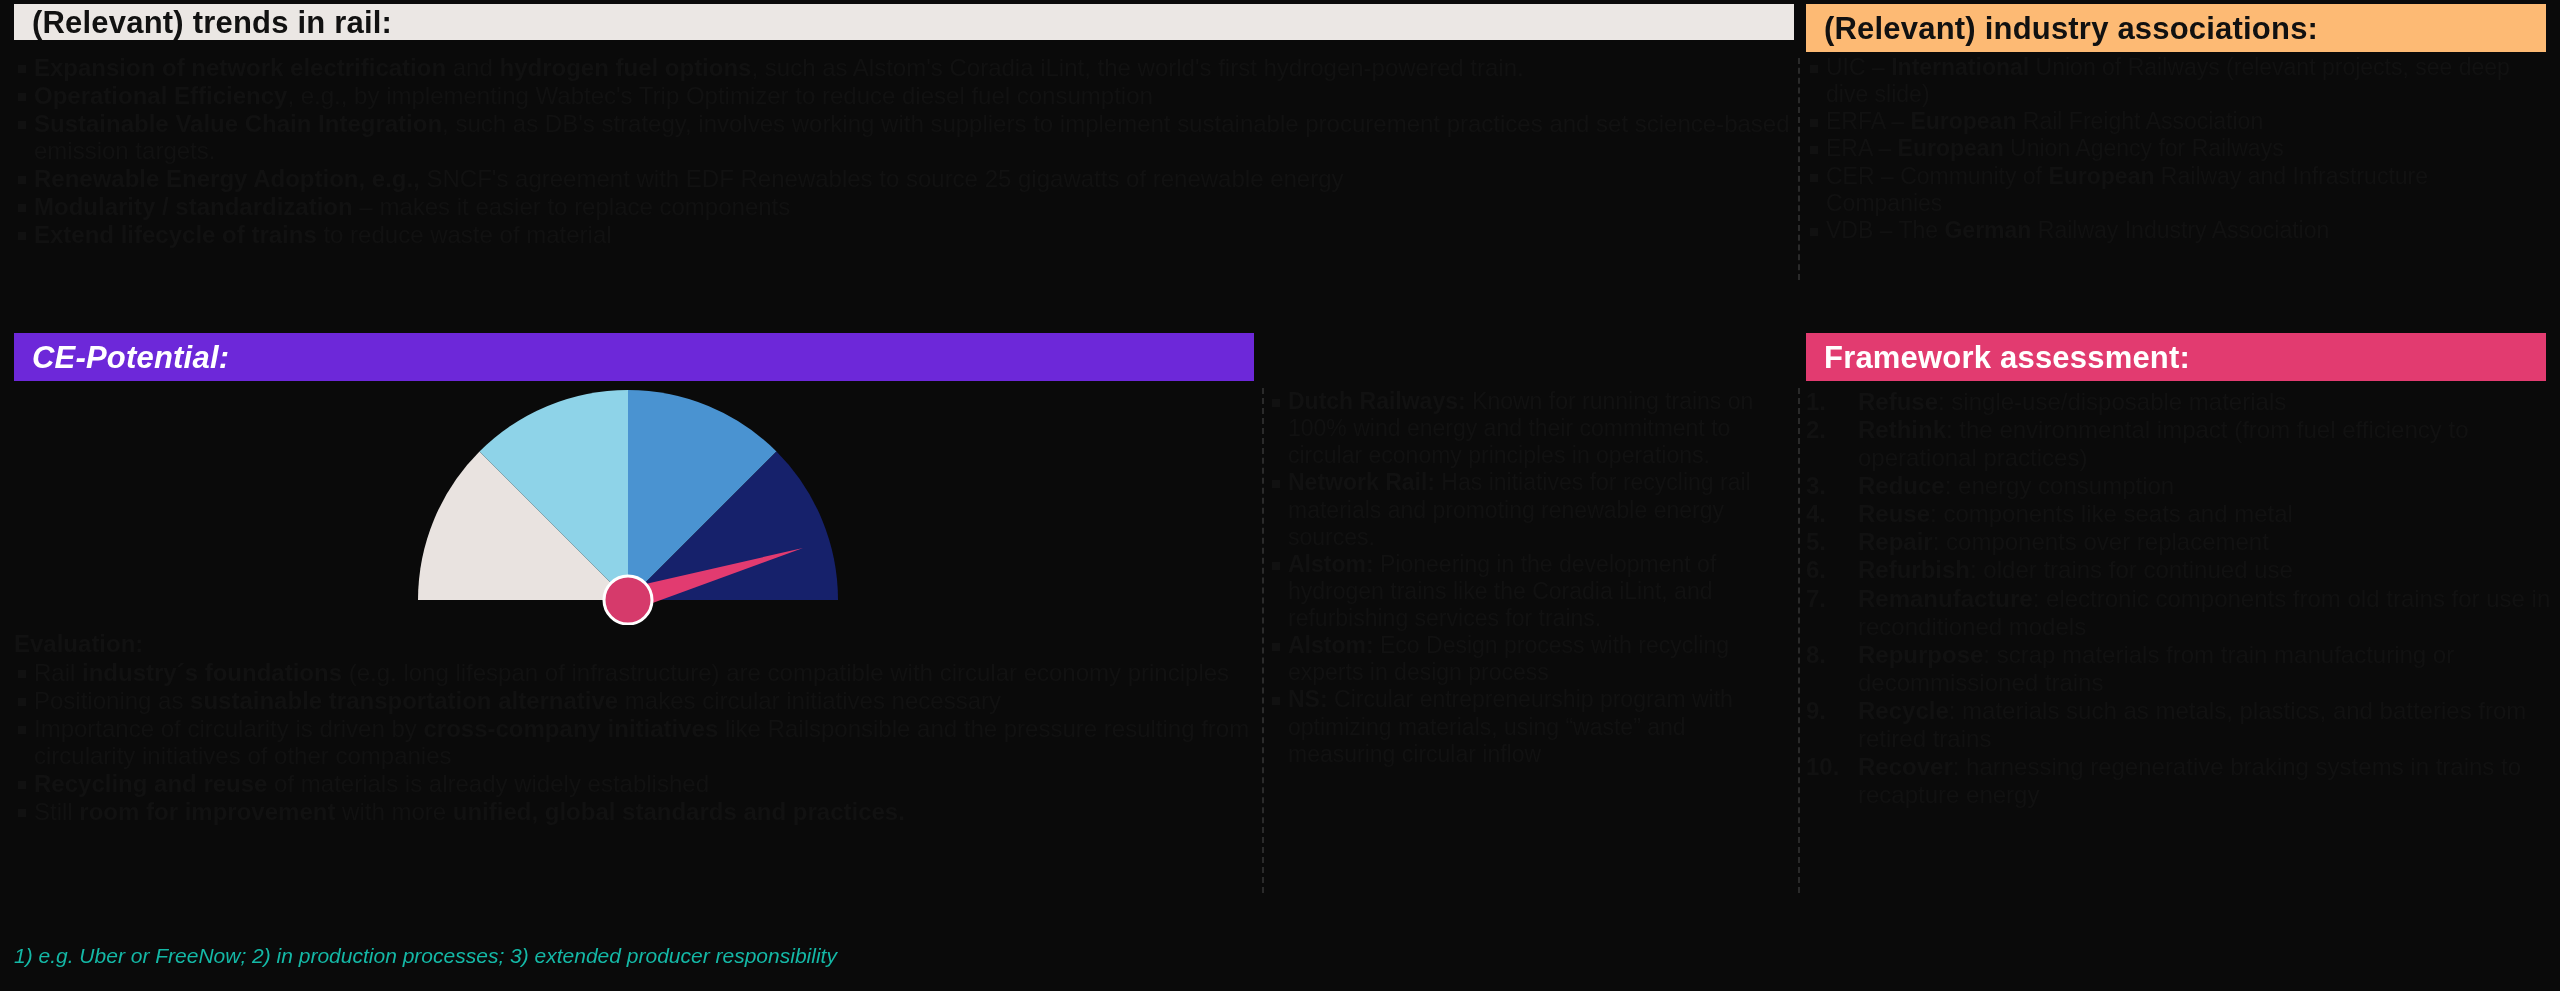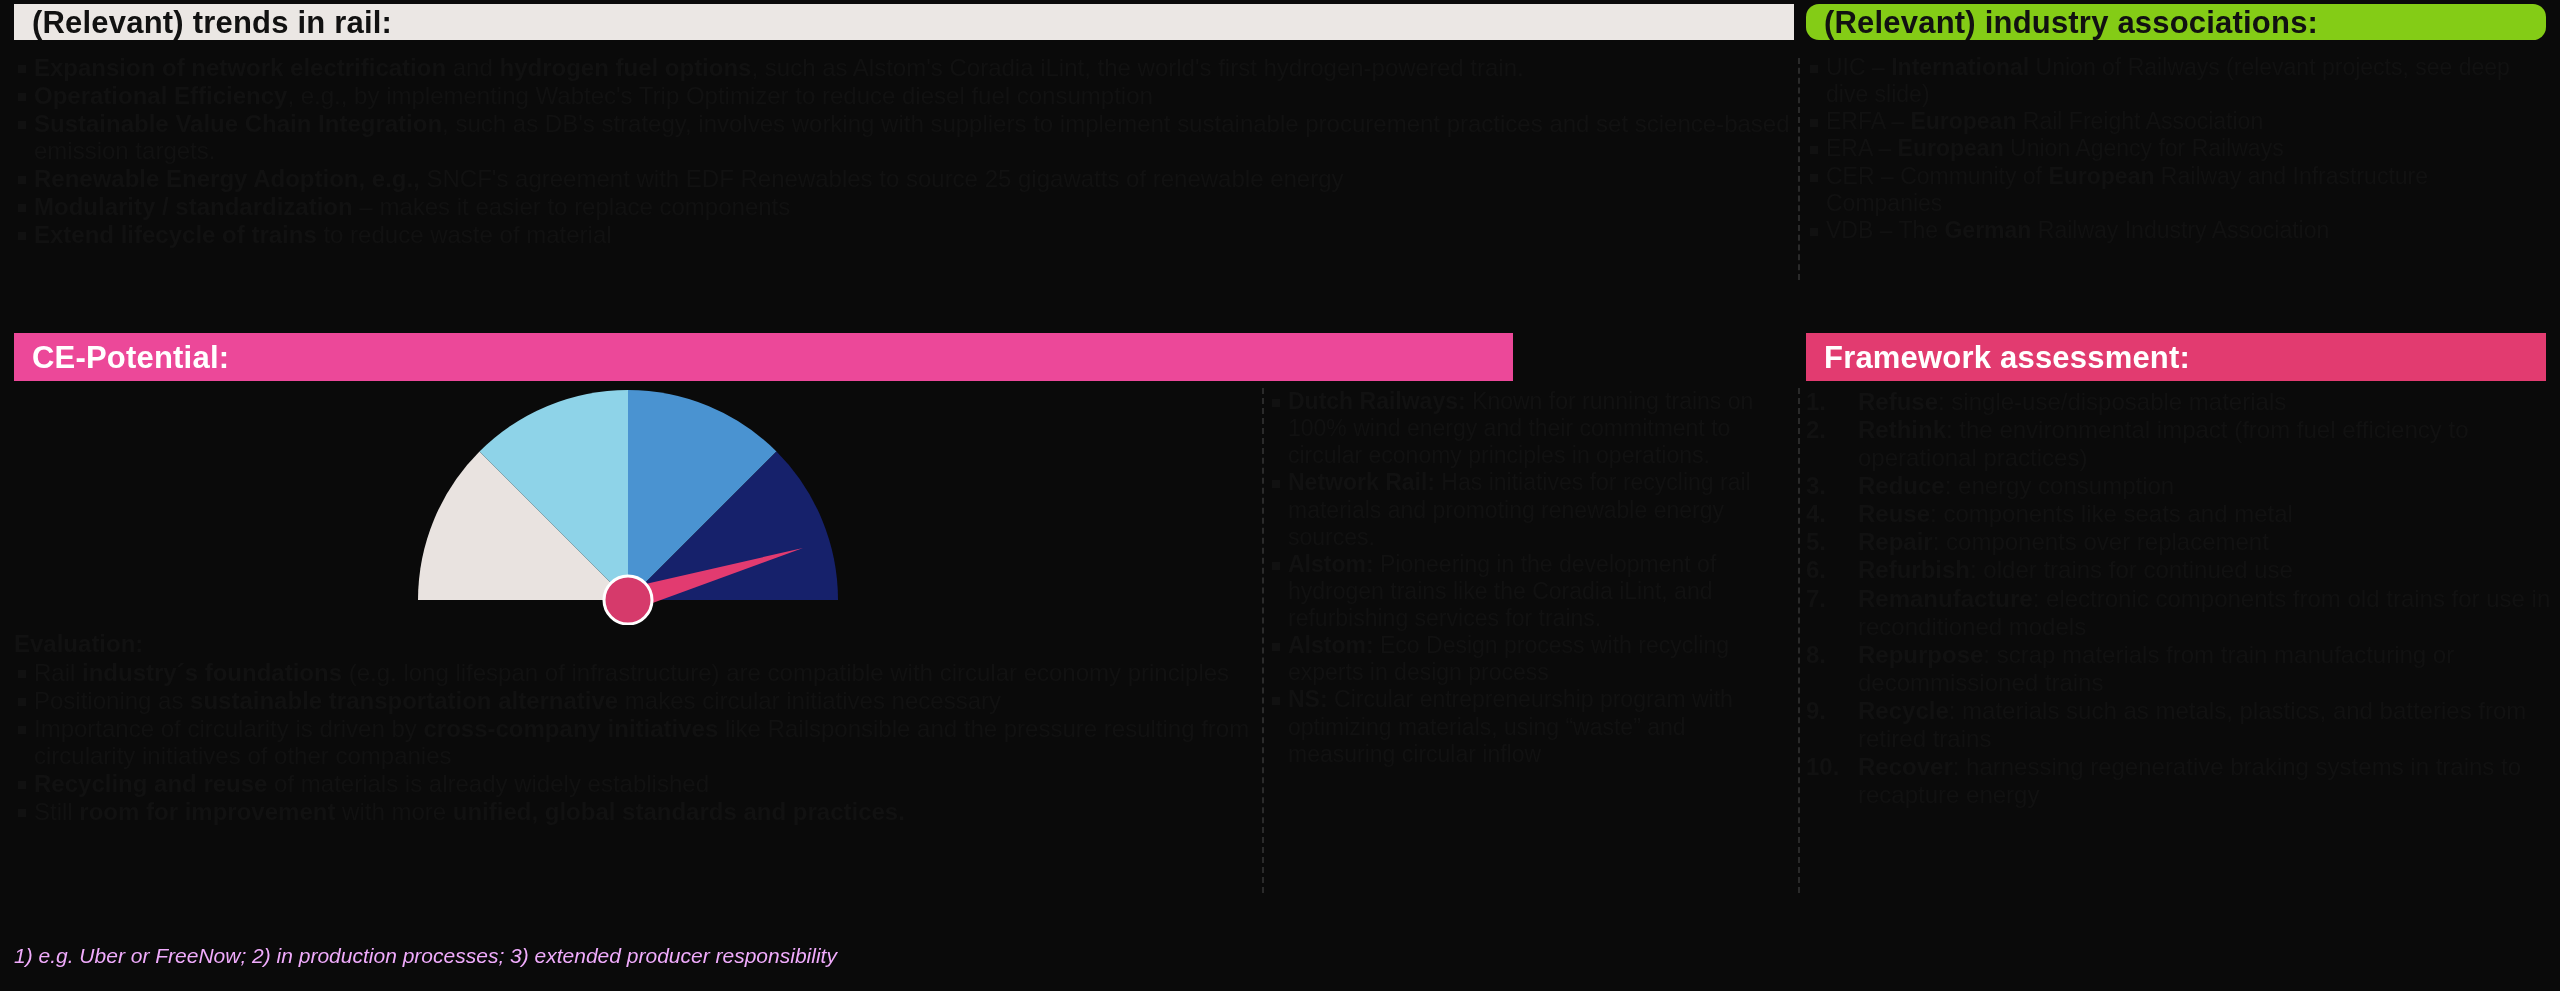--- a/index.html
+++ b/index.html
@@ -16,23 +16,23 @@
     position: absolute;
     display: flex; align-items: center;
     padding-left: 18px;
     font-weight: bold;
     letter-spacing: .2px;
   }
   .banner-text { font-size: 31px; line-height: 1; }
 
   #banner-trends      { left: 14px;   top: 4px;   width: 1780px; height: 36px; background: #ebe7e4; }
   #banner-trends .banner-text { color: #111; }
-  #banner-assoc       { left: 1806px; top: 4px;   width: 740px;  height: 36px; background: #84cc16; border-radius: 13px; }
+  #banner-assoc       { left: 1806px; top: 4px;   width: 740px;  height: 48px; background: #fdba74; }
   #banner-assoc .banner-text  { color: #111; }
-  #banner-ce          { left: 14px;   top: 333px; width: 1499px; height: 48px; background: #ec4899; }
+  #banner-ce          { left: 14px;   top: 333px; width: 1240px; height: 48px; background: #6d28d9; font-style: italic; }
   #banner-ce .banner-text     { color: #fff; }
   #banner-best        { left: 1268px; top: 333px; width: 520px;  height: 48px; background: #16216b; }
   #banner-best .banner-text   { color: #fff; }
   #banner-framework   { left: 1806px; top: 333px; width: 740px;  height: 48px; background: #e23b70; text-align: right; }
   #banner-framework .banner-text { color: #fff; }
 
   
   .block { position: absolute; color: #111111; }
   .bullets { list-style: none; }
   .bullets > li {
@@ -85,21 +85,21 @@
   #sep-2 { left: 1798px; top: 388px; height: 505px; }
   #sep-3 { left: 1262px; top: 388px; height: 505px; }
 
   
   #gauge-wrap { position: absolute; left: 378px; top: 390px; width: 500px; height: 235px; }
   #gauge-wrap svg { display: block; }
 
   
   #footnote {
     position: absolute; left: 14px; top: 944px;
-    font-size: 21px; font-style: italic; color: #f0abfc;
+    font-size: 21px; font-style: italic; color: #14b8a6;
   }
 </style>
 </head>
 <body>
 
 <div class="slide">
 
   <div class="banner" id="banner-trends">
     <span class="banner-text">(Relevant) trends in rail:</span>
   </div>

